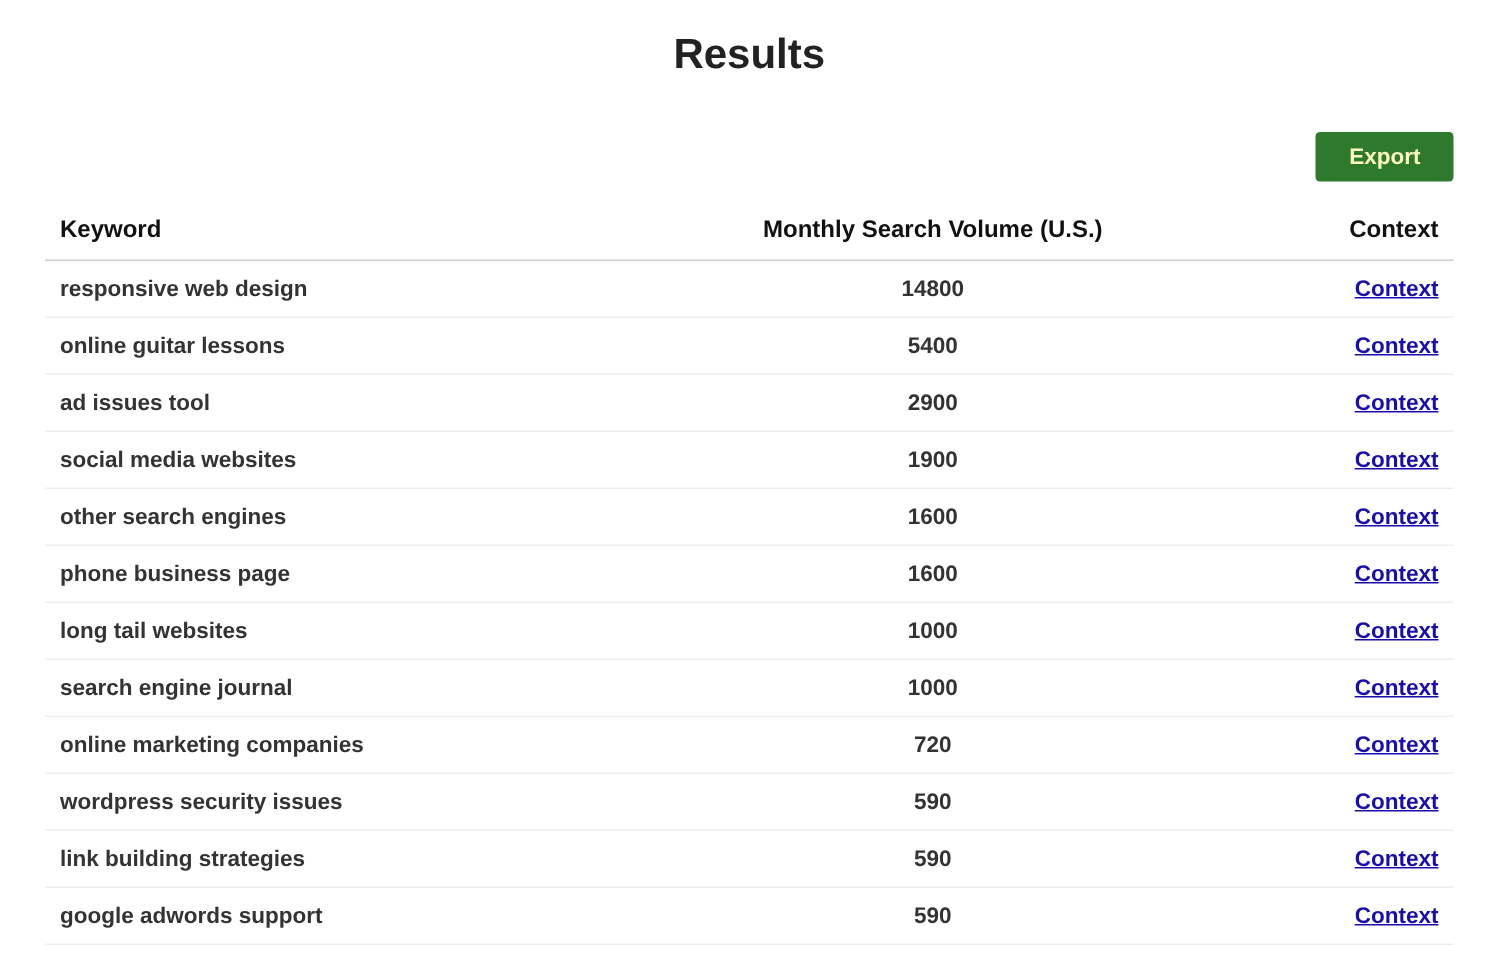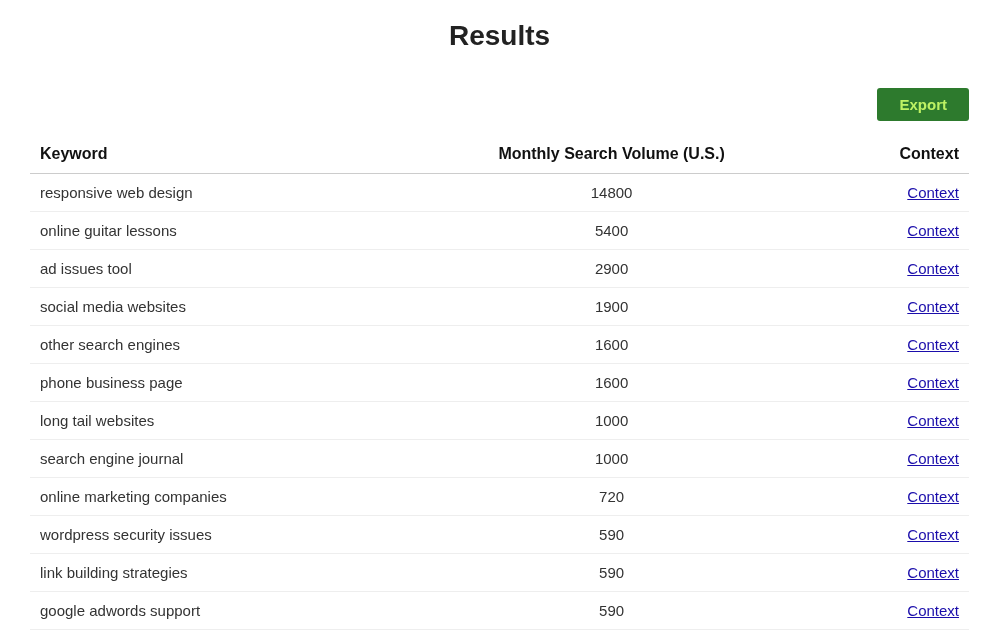--- a/index.html
+++ b/index.html
@@ -29,21 +29,21 @@
     }
 
     .export-row {
       display: flex;
       justify-content: flex-end;
       margin-bottom: 16px;
     }
 
     .export-btn {
       background-color: #2d7a2d;
-      color: #bef264;
+      color: #fef9c3;
       border: none;
       padding: 8px 22px;
       font-size: 15px;
       font-weight: bold;
       cursor: pointer;
       border-radius: 3px;
     }
 
     .results-table {
       width: 100%;
@@ -66,20 +66,21 @@
 
     .results-table thead tr th.col-context {
       text-align: right;
     }
 
     .results-table tbody tr td {
       padding: 10px 10px;
       font-size: 15px;
       border-bottom: 1px solid #eee;
       color: #333;
+      font-weight: bold;
     }
 
     .results-table tbody tr td.col-keyword {
       text-align: left;
     }
 
     .results-table tbody tr td.col-volume {
       text-align: center;
     }
 

